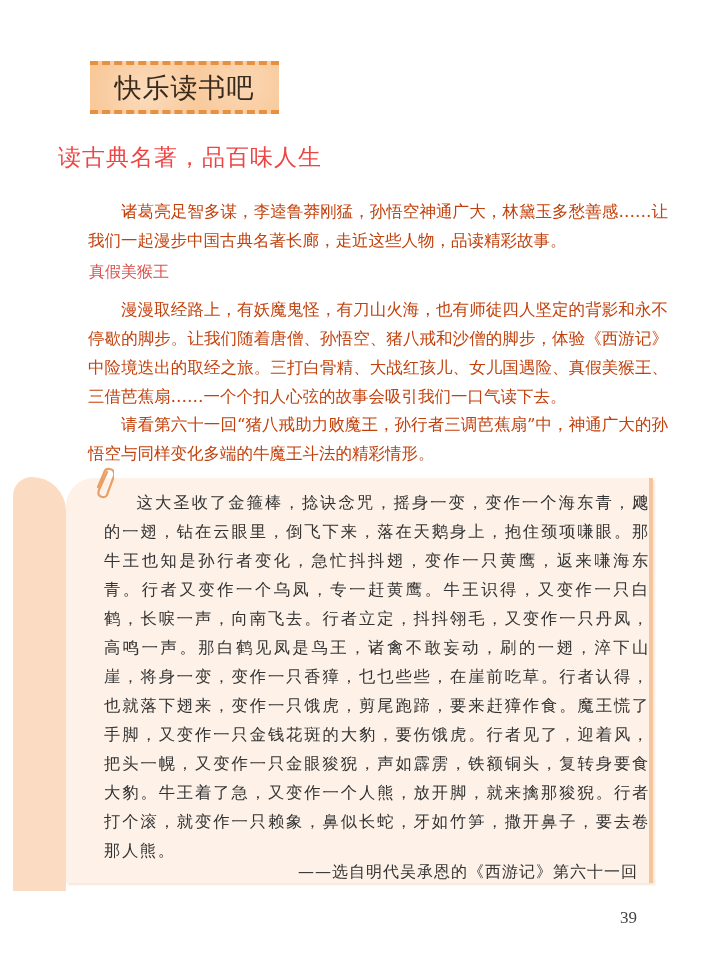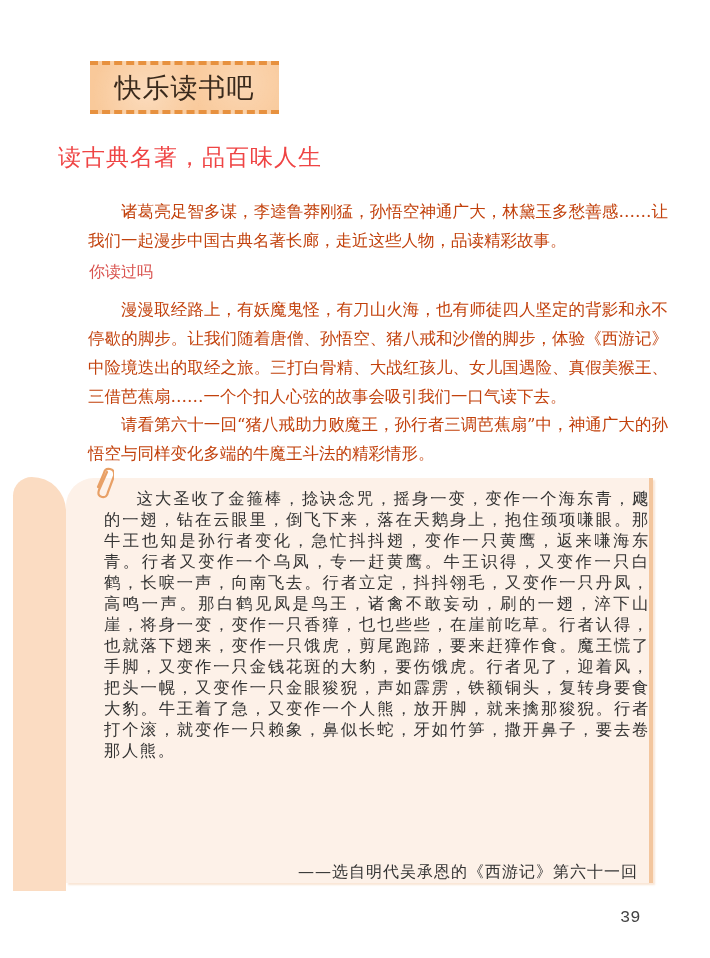--- a/index.html
+++ b/index.html
@@ -42,44 +42,44 @@
       position: absolute; left: 66px; top: 478px; width: 583px; height: 405px;
       background: #fdf1e8; border-right: 4px solid #f3c69e;
       border-radius: 28px 0 0 0;
       box-shadow: 2px 2px 2px rgba(240,190,150,0.4);
     }
     .clip {
       position: absolute; left: 92px; top: 466px; width: 22px; height: 34px;
     }
     .excerpt {
       position: absolute; left: 104px; top: 488px; width: 546px;
-      font-size: 16.3px; line-height: 21px; letter-spacing: 1.6px; text-align: justify;
+      font-size: 16.3px; line-height: 29px; letter-spacing: 1.6px; text-align: justify;
       text-indent: 2em; color: #333;
       font-family: "DejaVu Serif", "Liberation Serif", serif;
     }
     .source {
       position: absolute; right: 72px; top: 818px; font-size: 16px; color: #333; letter-spacing: 1px; margin-top: 44px;
     }
     .page-num {
       position: absolute; left: 620px; top: 908px; font-size: 17px; color: #444;
-      font-family: Liberation Mono, monospace;
+      font-family: Liberation Serif, serif;
     }
   </style>
 </head>
 <body>
 
 <div class="badge">
   <span class="badge-text">快乐读书吧</span>
 </div>
 
 <div class="title">读古典名著，品百味人生</div>
 
 <div class="para p1">诸葛亮足智多谋，李逵鲁莽刚猛，孙悟空神通广大，林黛玉多愁善感……让我们一起漫步中国古典名著长廊，走近这些人物，品读精彩故事。</div>
 
-<div class="section-label">你读过吗</div>
+<div class="section-label">真假美猴王</div>
 
 <div class="para p2">漫漫取经路上，有妖魔鬼怪，有刀山火海，也有师徒四人坚定的背影和永不停歇的脚步。让我们随着唐僧、孙悟空、猪八戒和沙僧的脚步，体验《西游记》中险境迭出的取经之旅。三打白骨精、大战红孩儿、女儿国遇险、真假美猴王、三借芭蕉扇……一个个扣人心弦的故事会吸引我们一口气读下去。</div>
 <div class="para p3">请看第六十一回“猪八戒助力败魔王，孙行者三调芭蕉扇”中，神通广大的孙悟空与同样变化多端的牛魔王斗法的精彩情形。</div>
 
 <div class="book-left"></div>
 <div class="book-page"></div>
 
 <svg class="clip" viewBox="0 0 22 34">
   <path d="M15 6 L7 24 Q5 30 10 31 Q15 32 16 26 L22 10 Q23 4 18 3 Q13 2 12 7 L6 21" fill="none" stroke="#e8a066" stroke-width="2.2" stroke-linecap="round"></path>
 </svg>

